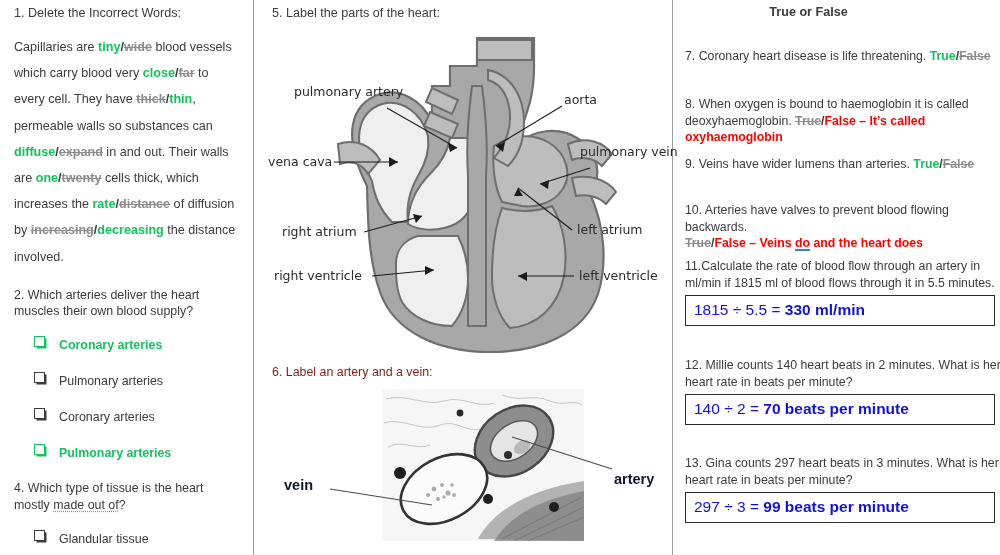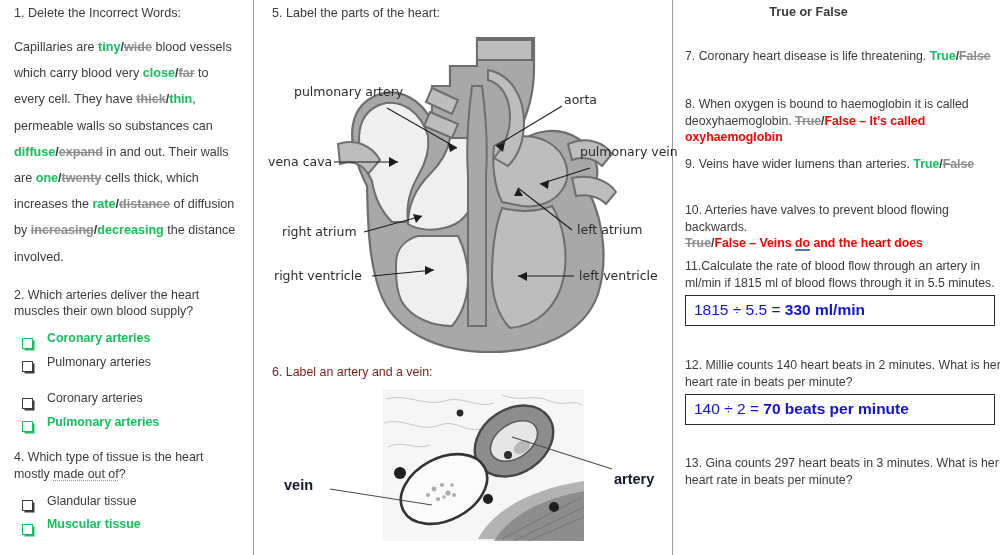--- a/index.html
+++ b/index.html
@@ -86,24 +86,24 @@
     color: #3b3b3b;
   }
   .wavy {
     text-decoration: underline;
     text-decoration-style: dotted;
     text-decoration-color: #c08a3e;
     text-underline-offset: 2px;
   }
   .opt {
     display: flex;
-    align-items: flex-end;
+    align-items: flex-start;
     font-size: 12.4px;
     line-height: 1.58;
-    margin: 4px;
+    margin: 16px;
   }
   .cbox {
     display: inline-block;
     width: 9px;
     height: 9px;
     border: 1.4px solid currentColor;
     box-shadow: 2px 2px 0 -0.5px currentColor;
     margin: 0 14px 0 4px;
     flex: 0 0 auto;
   }
@@ -397,16 +397,19 @@
           </div>
         </div>
         <div style="position: absolute; left: 12px; top: 357px; width: 322px;">
           <div class="calc-item">12. Millie counts 140 heart beats in 2 minutes. What is her heart rate in beats per minute?</div>
           <div class="answer-box">
             <div class="answer-text"><span>140 ÷ 2 = </span><b>70 beats per minute</b></div>
           </div>
         </div>
         <div style="position: absolute; left: 12px; top: 455px; width: 322px;">
           <div class="calc-item">13. Gina counts 297 heart beats in 3 minutes. What is her heart rate in beats per minute?</div>
+          <div class="answer-box">
+            <div class="answer-text"><span>297 ÷ 3 = </span><b>99 beats per minute</b></div>
+          </div>
         </div>
       </div>
   </div>
 </div>
 
 </body></html>

